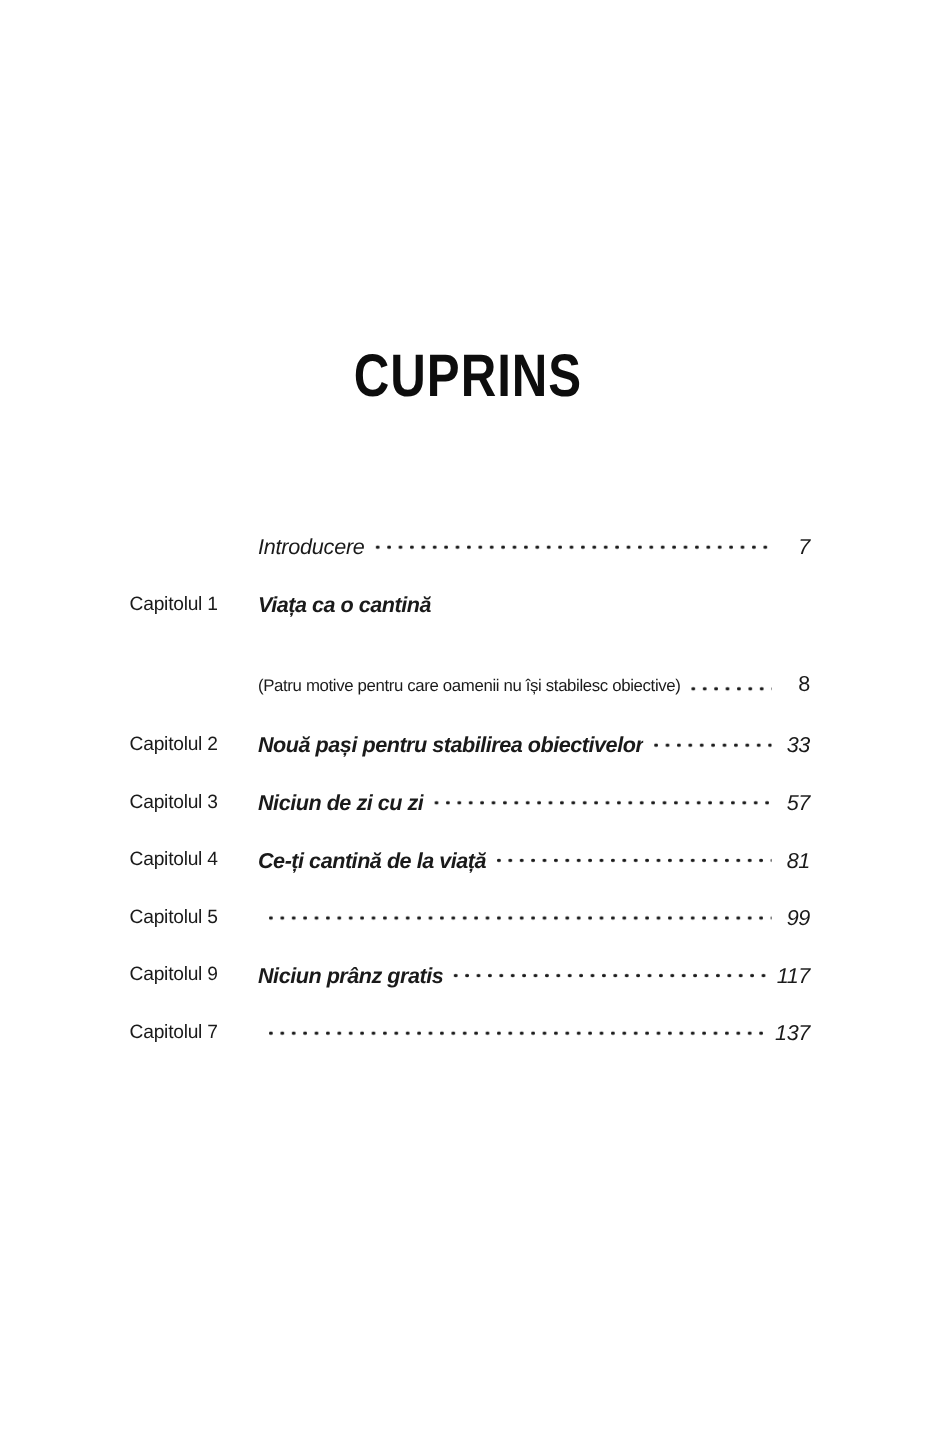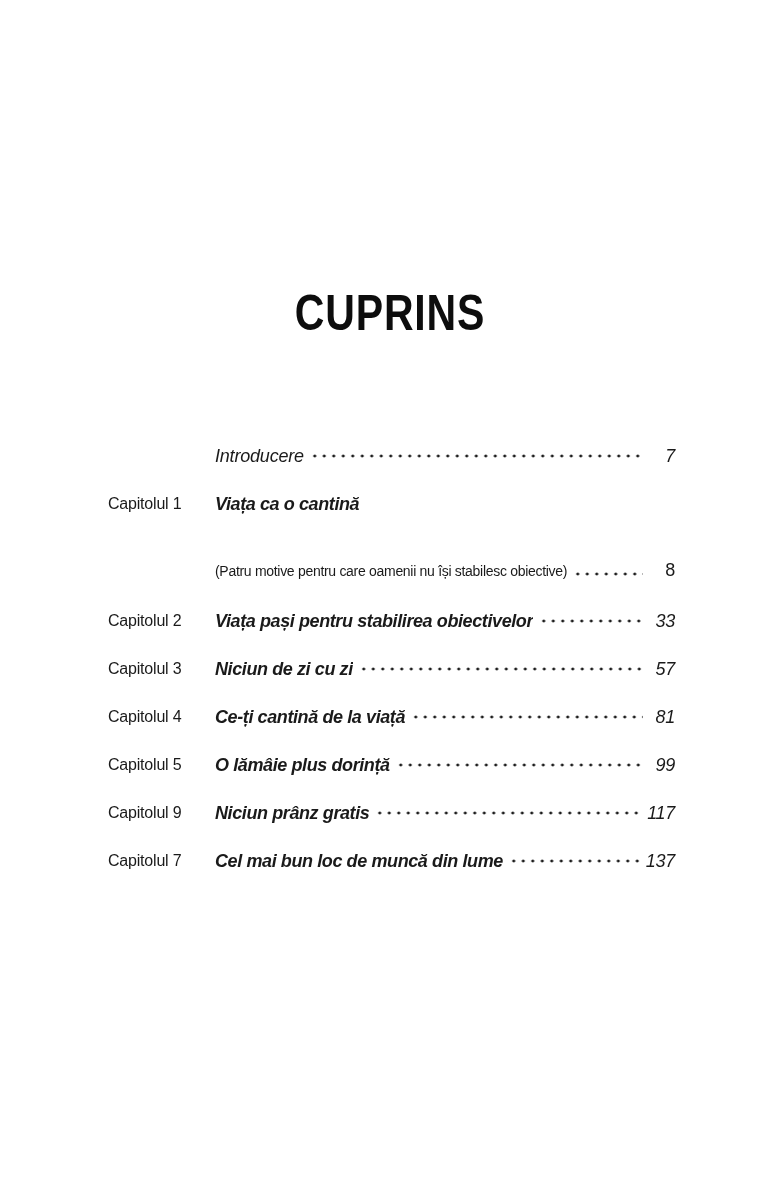--- a/index.html
+++ b/index.html
@@ -128,21 +128,21 @@
           </div>
         </div>
       </div>
     </div>
 
     <div class="toc-row">
       <div class="entry">
         <div class="chapter-label">Capitolul 2</div>
         <div class="entry-main">
           <div class="line">
-            <span class="entry-title">Viața pași pentru stabilirea obiectivelor</span>
+            <span class="entry-title">Nouă pași pentru stabilirea obiectivelor</span>
             <span class="dots"></span>
             <span class="page-num">33</span>
           </div>
         </div>
       </div>
     </div>
 
     <div class="toc-row">
       <div class="entry">
         <div class="chapter-label">Capitolul 3</div>
@@ -167,21 +167,20 @@
           </div>
         </div>
       </div>
     </div>
 
     <div class="toc-row">
       <div class="entry">
         <div class="chapter-label">Capitolul 5</div>
         <div class="entry-main">
           <div class="line">
-            <span class="entry-title">O lămâie plus dorință</span>
             <span class="dots"></span>
             <span class="page-num">99</span>
           </div>
         </div>
       </div>
     </div>
 
     <div class="toc-row">
       <div class="entry">
         <div class="chapter-label">Capitolul 9</div>
@@ -193,21 +192,20 @@
           </div>
         </div>
       </div>
     </div>
 
     <div class="toc-row">
       <div class="entry">
         <div class="chapter-label">Capitolul 7</div>
         <div class="entry-main">
           <div class="line">
-            <span class="entry-title">Cel mai bun loc de muncă din lume</span>
             <span class="dots"></span>
             <span class="page-num">137</span>
           </div>
         </div>
       </div>
     </div>
 
   </div>
 </div>
 

